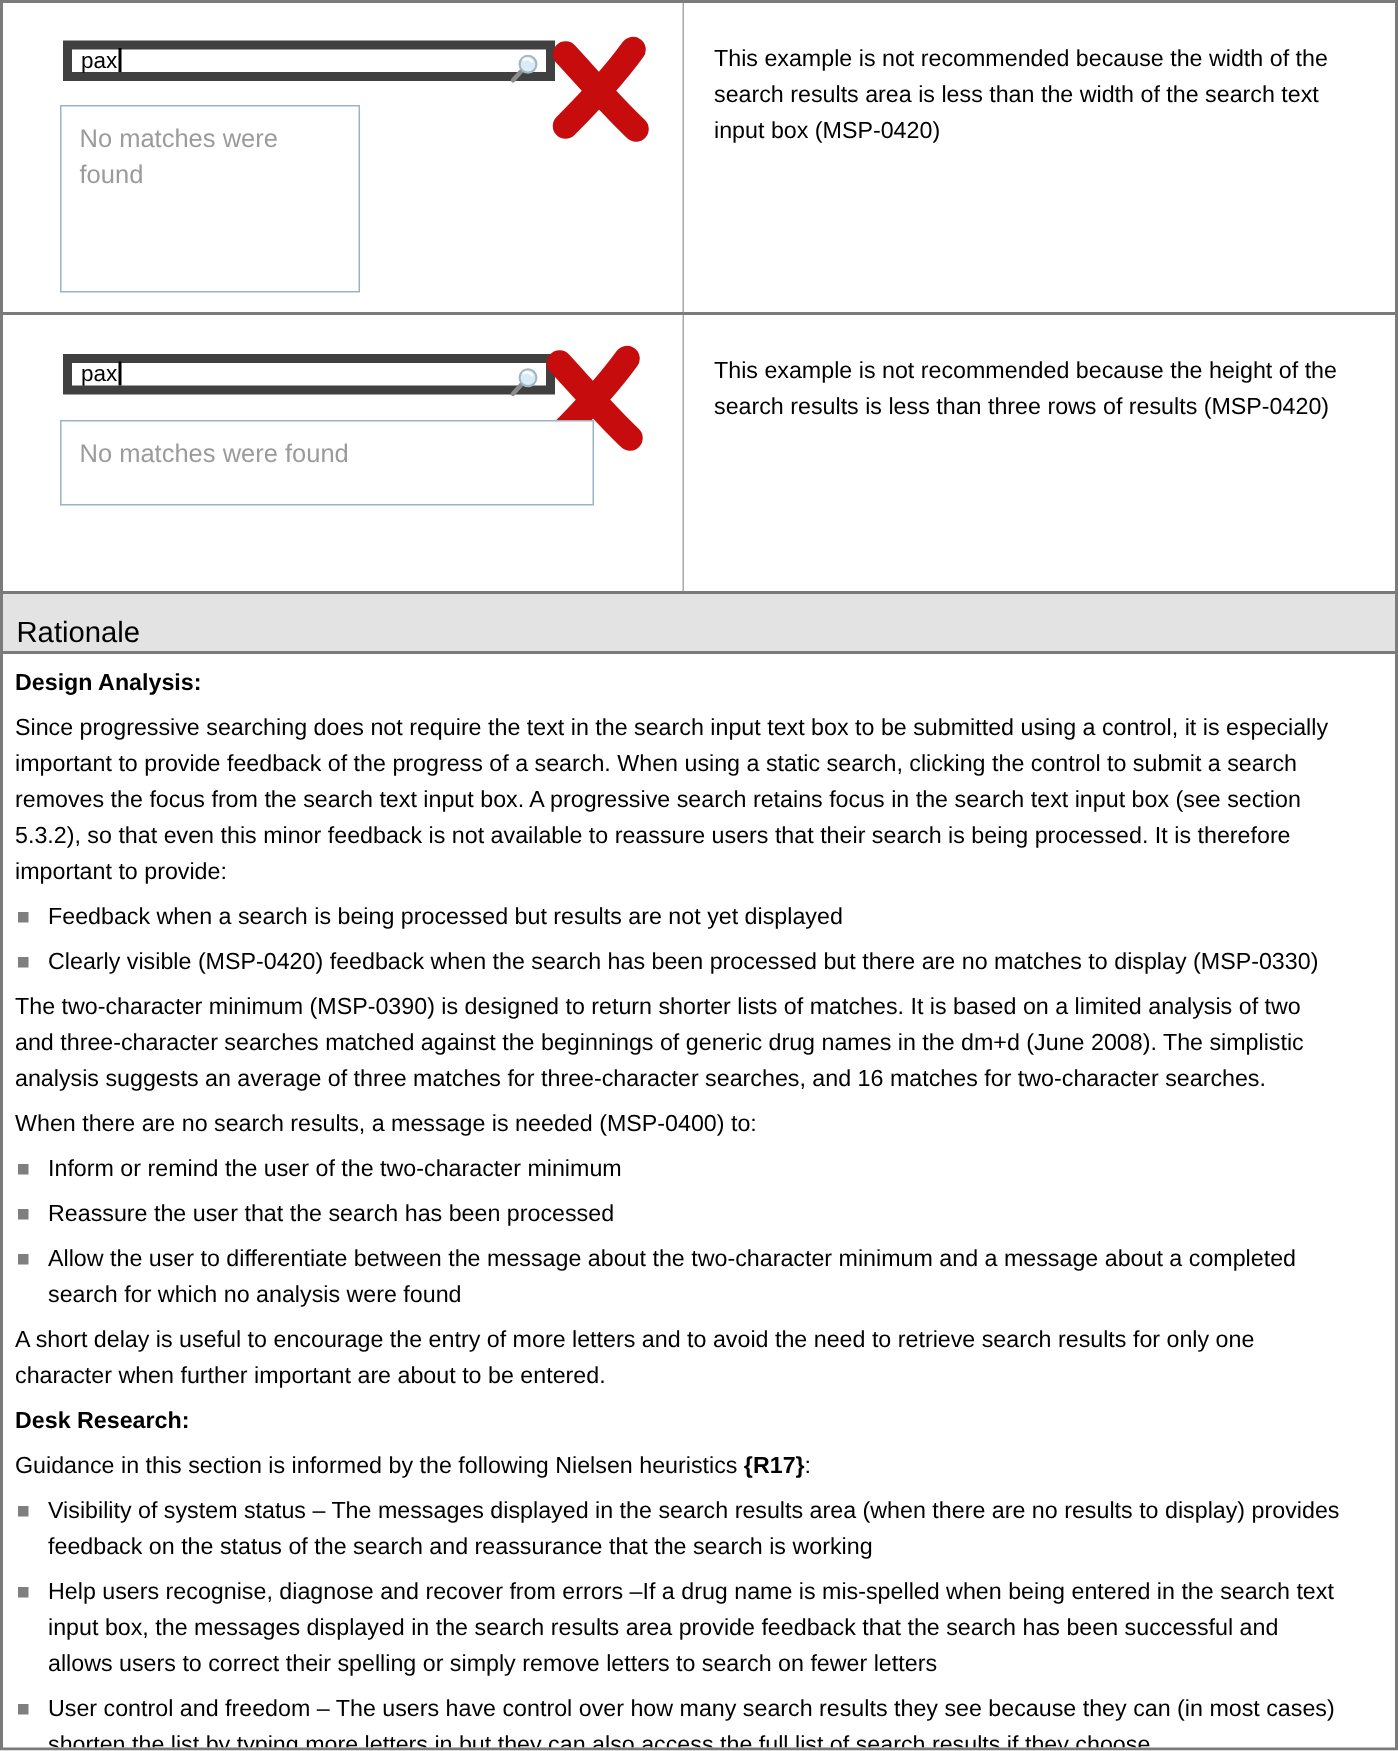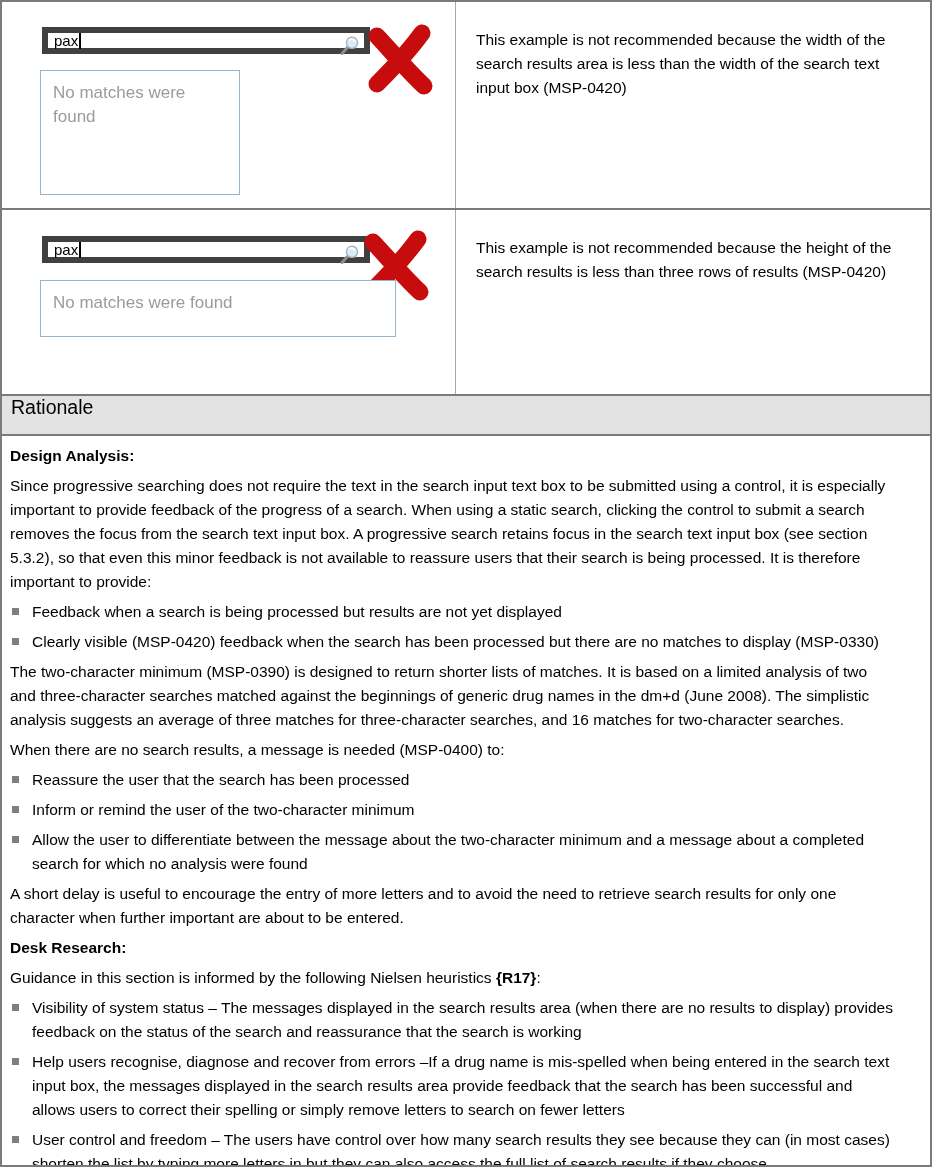--- a/index.html
+++ b/index.html
@@ -32,21 +32,21 @@
 
   .results{position:absolute;box-sizing:border-box;background:#fff;border:1px solid #9ab3c9;}
   .rb1{left:38px;top:68px;width:200px;height:125px;}
   .rb2{left:38px;top:70px;width:356px;height:57px;}
   .results-text{font-size:17px;line-height:24px;color:#9b9b9b;padding:10px 0 0 12px;}
   .rb1 .results-text{width:160px;}
 
   .header-row{
     position:absolute;left:0;top:394px;width:928px;height:40px;box-sizing:border-box;
     background:#e3e3e3;border-bottom:2px solid #7b7b7b;
-    display:flex;align-items:flex-start;padding-left:9px;
+    display:flex;align-items:flex-end;padding-left:9px;
   }
   .header-row span{font-size:19.5px;color:#000;}
 
   .rationale-body{
     position:absolute;left:0;top:434px;bottom:0;width:900px;box-sizing:border-box;
     padding:8px 8px 0 8px;overflow:hidden;
     font-size:15.5px;line-height:24px;
   }
   .rationale-body p{margin:0 0 6px 0;}
   .rationale-body p.bold{font-weight:bold;}
@@ -128,25 +128,25 @@
     <div class="bullet">
       <span class="sq"></span>
       <span class="bt">Clearly visible (MSP-0420) feedback when the search has been processed but there are no matches to display (MSP-0330)</span>
     </div>
 
     <p>The two-character minimum (MSP-0390) is designed to return shorter lists of matches. It is based on a limited analysis of two and three-character searches matched against the beginnings of generic drug names in the dm+d (June 2008). The simplistic analysis suggests an average of three matches for three-character searches, and 16 matches for two-character searches.</p>
     <p>When there are no search results, a message is needed (MSP-0400) to:</p>
 
     <div class="bullet">
       <span class="sq"></span>
-      <span class="bt">Reassure the user that the search has been processed</span>
+      <span class="bt">Inform or remind the user of the two-character minimum</span>
     </div>
     <div class="bullet">
       <span class="sq"></span>
-      <span class="bt">Inform or remind the user of the two-character minimum</span>
+      <span class="bt">Reassure the user that the search has been processed</span>
     </div>
     <div class="bullet">
       <span class="sq"></span>
       <span class="bt">Allow the user to differentiate between the message about the two-character minimum and a message about a completed search for which no analysis were found</span>
     </div>
 
     <p>A short delay is useful to encourage the entry of more letters and to avoid the need to retrieve search results for only one character when further important are about to be entered.</p>
     <p class="bold">Desk Research:</p>
     <p><span>Guidance in this section is informed by the following Nielsen heuristics </span><b>{R17}</b><span>:</span></p>
 

